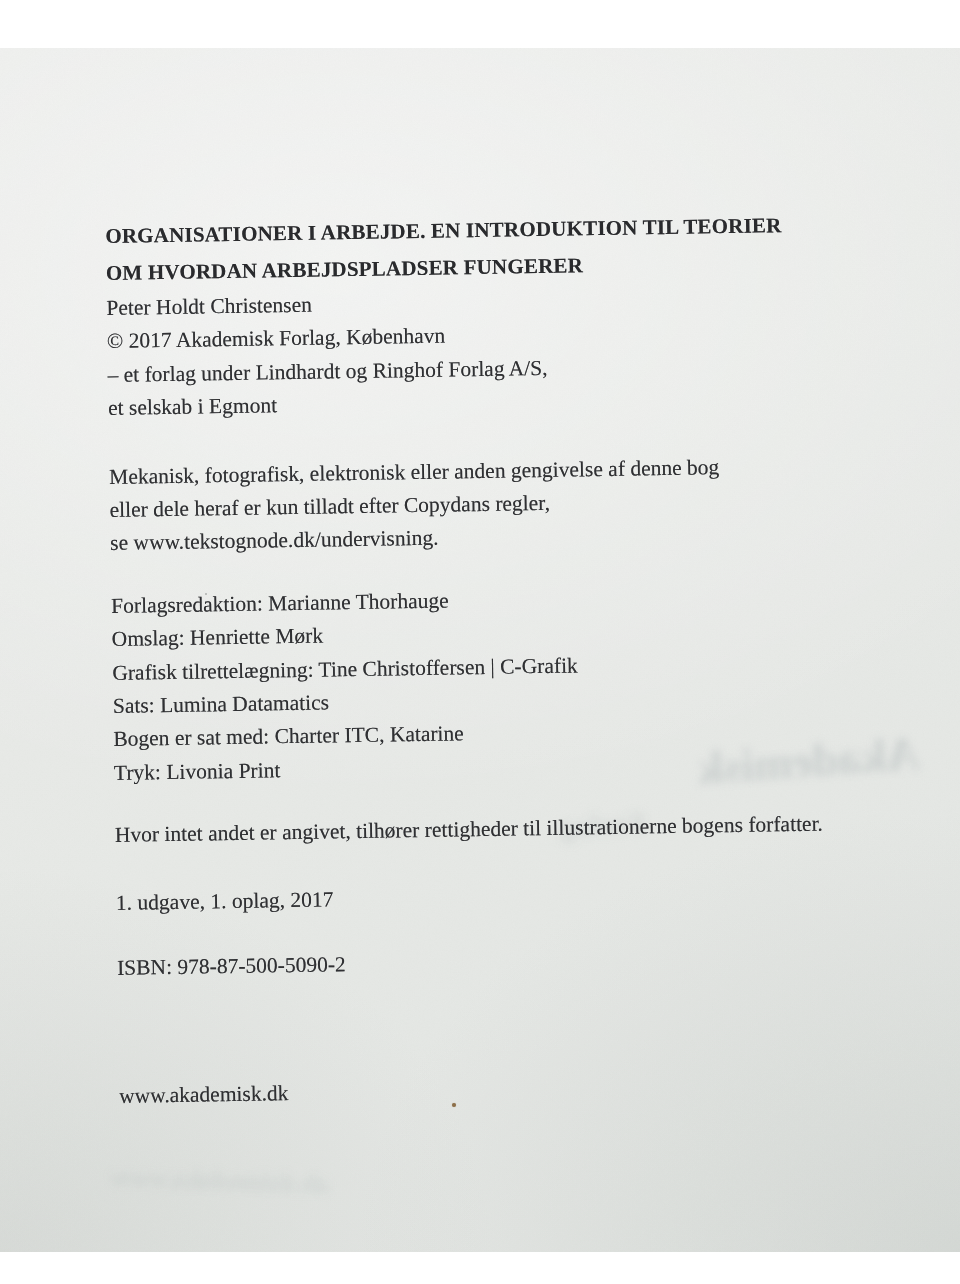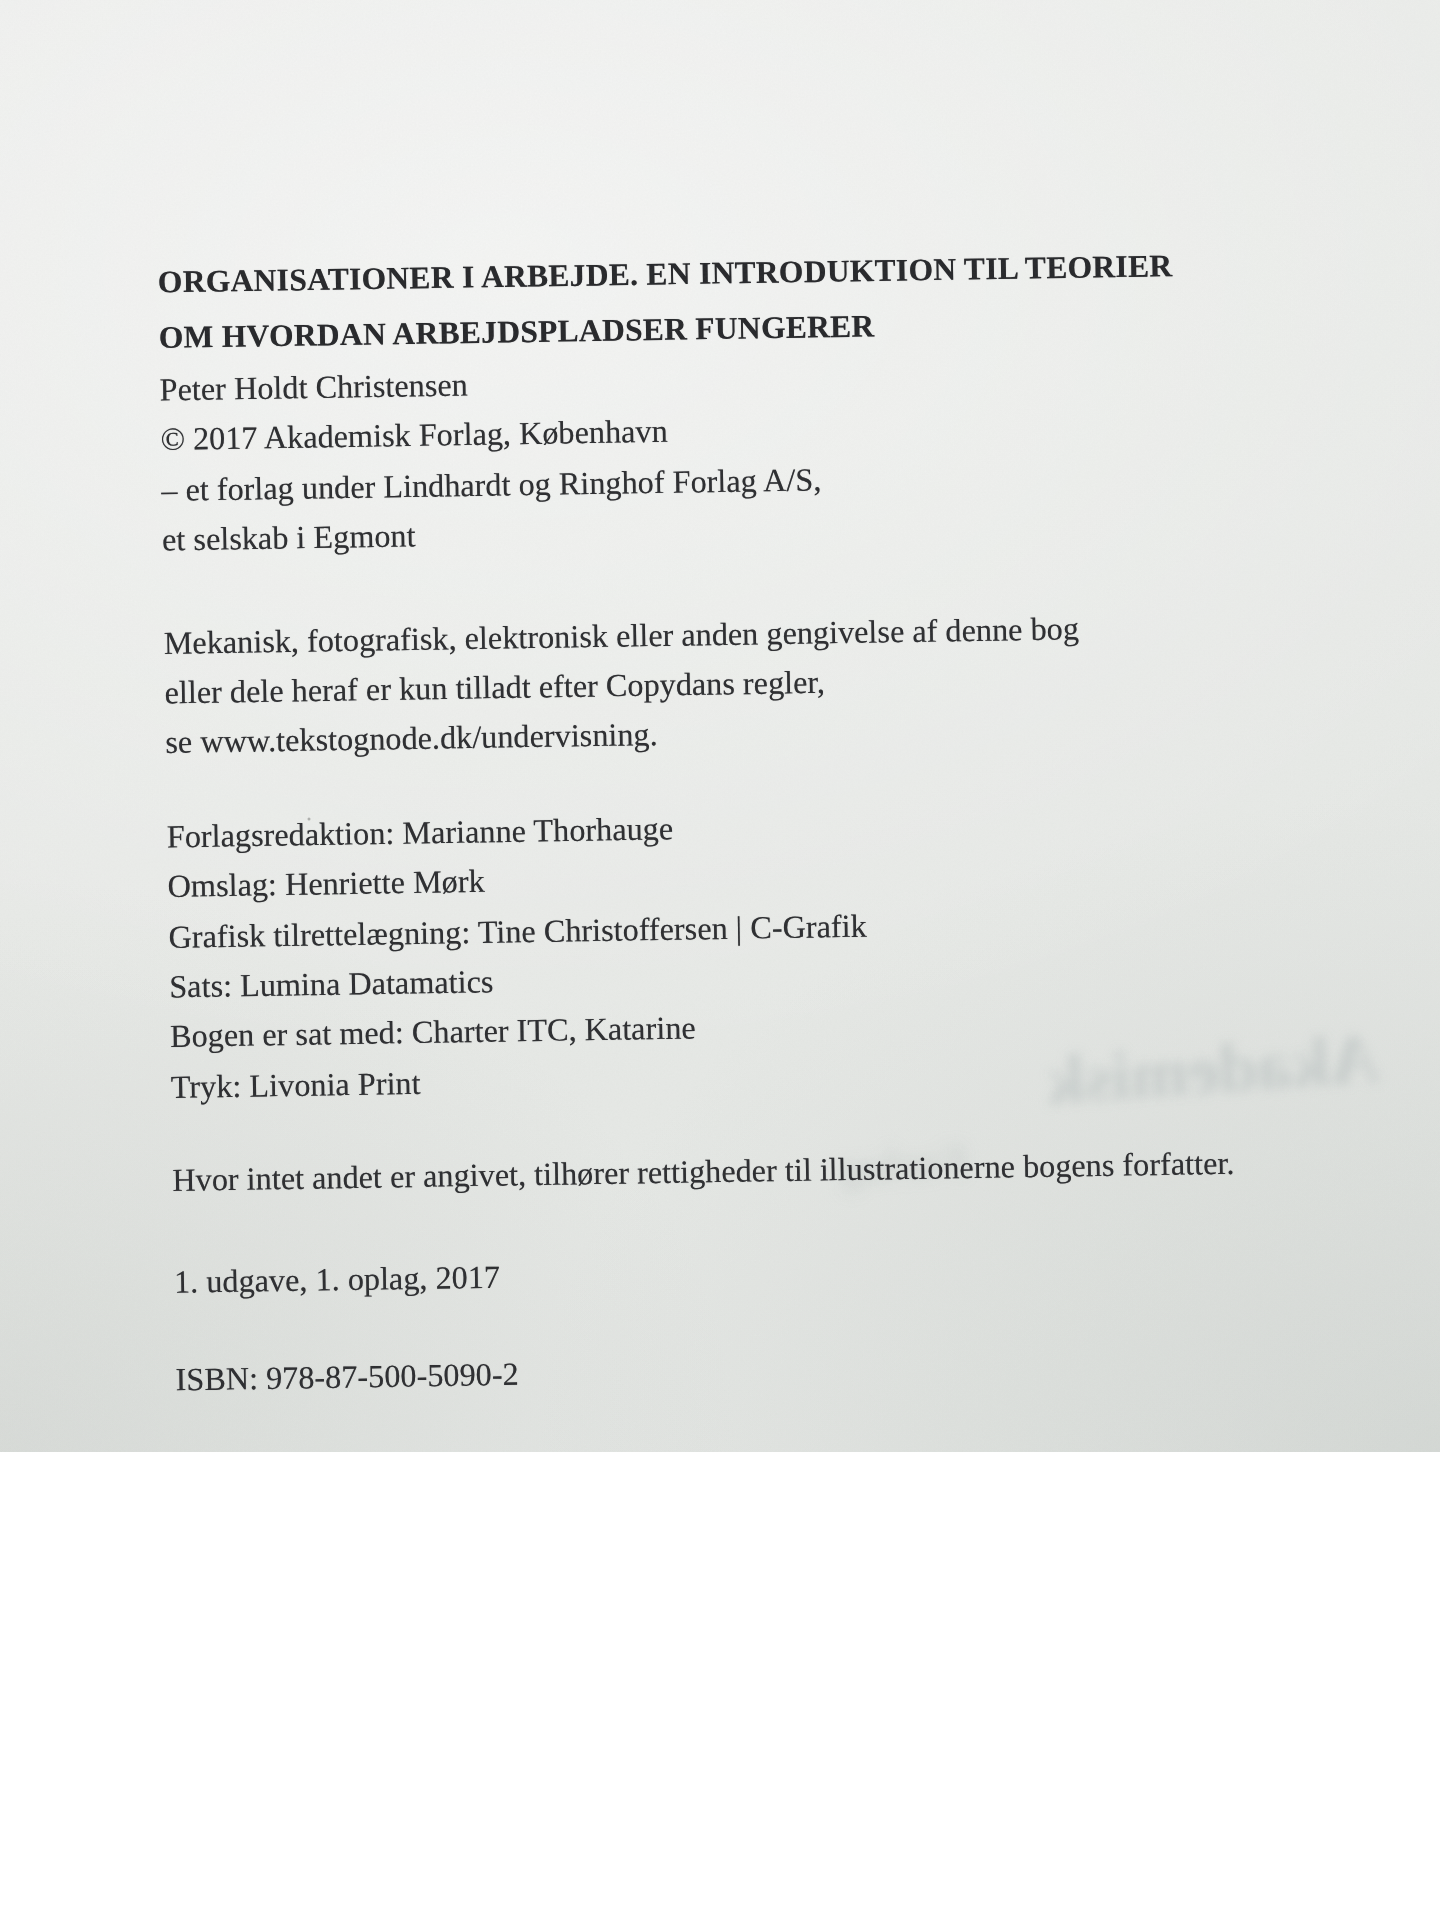--- a/index.html
+++ b/index.html
@@ -5,27 +5,28 @@
   html, body {
     margin: 0;
     padding: 0;
     width: 960px;
     height: 1284px;
     overflow: hidden;
   }
   .paper {
     position: relative;
     width: 960px;
-    height: 968px;
+    height: 1204px;
     background:
       radial-gradient(ellipse 1400px 900px at 35% 18%, rgba(255,255,255,0.50), rgba(255,255,255,0) 60%),
       radial-gradient(ellipse 1100px 800px at 100% 100%, rgba(160,168,162,0.22), rgba(160,168,162,0) 55%),
       radial-gradient(ellipse 900px 700px at 0% 100%, rgba(150,158,152,0.18), rgba(150,158,152,0) 55%),
       linear-gradient(158deg, #edeeec 0%, #e9ebe8 45%, #e3e6e3 100%);
     overflow: hidden;
+    margin-top: 48px;
   }
   .grain {
     position: absolute;
     left: 0; top: 0;
     width: 960px; height: 1284px;
     opacity: 0.45;
     pointer-events: none;
     z-index: 5;
   }
   .content {

